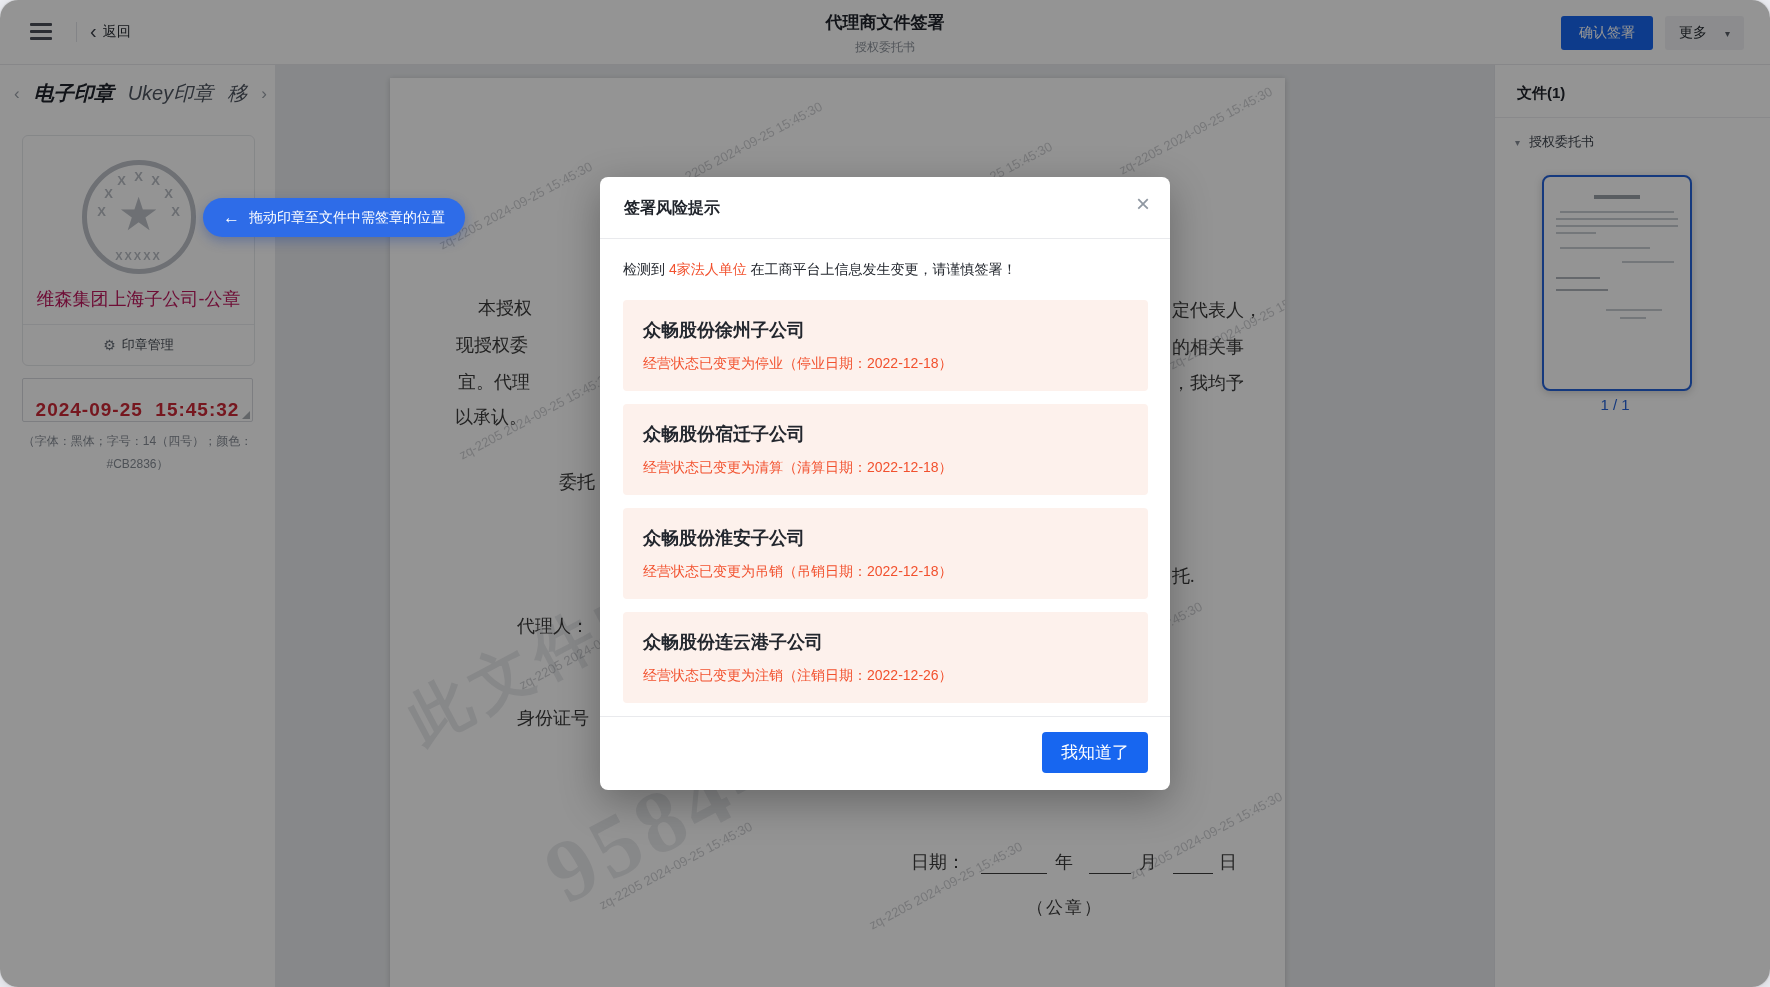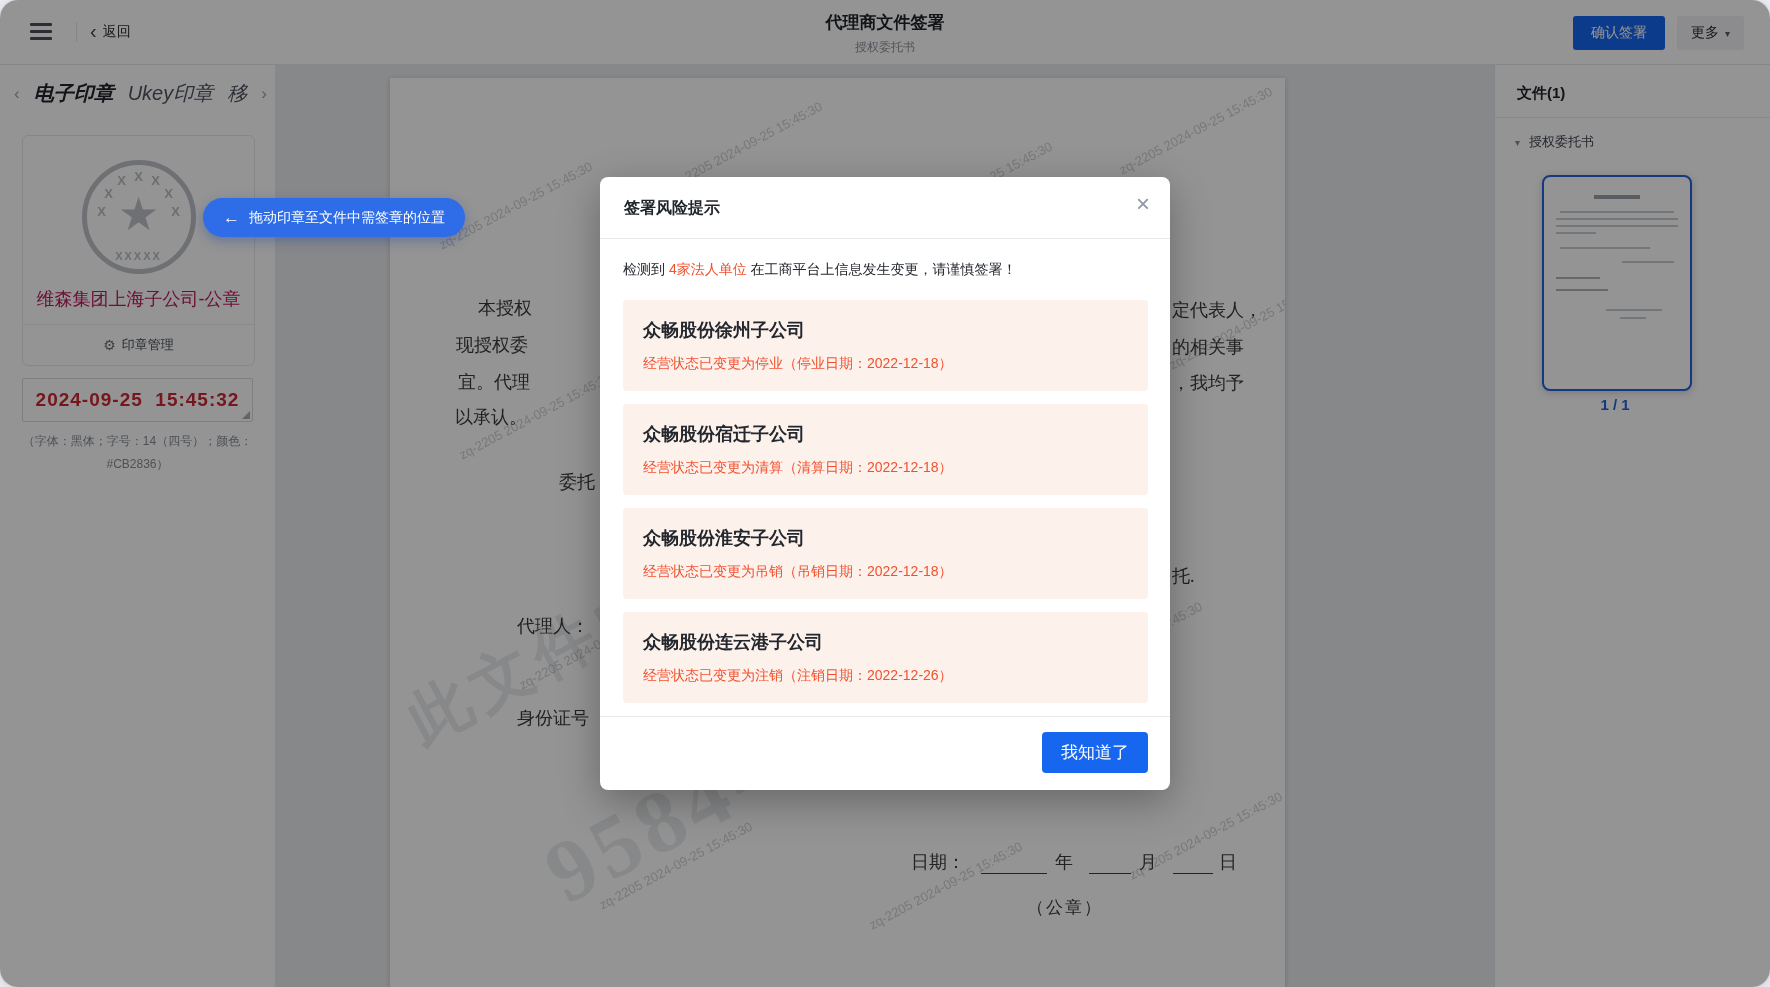--- a/index.html
+++ b/index.html
@@ -14,40 +14,40 @@
   .head-divider{position:absolute;left:76px;top:22px;width:1px;height:20px;background:#E2E4E8;}
   .back{position:absolute;left:90px;top:0;height:64px;display:flex;align-items:center;gap:6px;
         font-size:14px;color:#272C33;cursor:pointer;}
   .back .chev{font-size:20px;color:#3C414A;line-height:1;margin-top:-2px;}
   .title-wrap{position:absolute;left:50%;top:11px;transform:translateX(-50%);text-align:center;white-space:nowrap;}
   .title{font-size:17px;font-weight:bold;color:#20242B;}
   .subtitle{font-size:12px;color:#8A9099;margin-top:5px;}
   .head-actions{position:absolute;right:26px;top:16px;display:flex;gap:12px;}
   .btn{border:none;cursor:pointer;border-radius:3px;font-family:inherit;}
   .btn-primary{background:#1766F0;color:#fff;font-size:14px;padding:8px 18px;}
-  .btn-light{background:#F1F2F4;color:#272C33;font-size:14px;padding:8px 14px;display:flex;align-items:center;gap:6px;}
+  .btn-light{background:#F1F2F4;color:#272C33;font-size:14px;padding:8px 14px;display:flex;align-items:center;gap:18px;}
   .caret{font-size:10px;color:#5A6068;}
 
   
   .left-panel{position:absolute;top:64px;left:0;bottom:0;width:275px;background:#fff;border-right:1px solid #E4E6EA;}
   .tabs{display:flex;align-items:center;padding:16px 12px 0 14px;gap:14px;white-space:nowrap;overflow:hidden;}
   .tab-arrow{color:#9AA0A8;font-size:17px;cursor:pointer;line-height:1;}
   .tab{font-size:20px;color:#4E5560;cursor:pointer;font-style:italic;}
   .tab.active{font-weight:bold;color:#20242B;}
   .seal-card{position:absolute;left:22px;top:71px;width:231px;border:1px solid #E6E8EB;border-radius:6px;background:#fff;text-align:center;cursor:grab;}
   .seal-graphic{position:relative;width:104px;height:104px;margin:24px auto 0;border:5px solid #BDC1C8;border-radius:50%;}
   .seal-x{position:absolute;font-size:13px;font-weight:bold;color:#B9BDC4;transform:translate(-50%,-50%);}
   .seal-star{position:absolute;left:50%;top:50%;transform:translate(-50%,-56%);font-size:46px;color:#BDC1C8;}
   .seal-xxxxx{position:absolute;left:0;right:0;bottom:7px;font-size:11px;font-weight:bold;letter-spacing:2px;color:#B9BDC4;}
   .seal-name{margin-top:13px;font-size:18px;color:#be185d;padding:0 8px;}
   .seal-manage{margin-top:13px;border-top:1px solid #EAECEF;padding:11px 0;font-size:13px;color:#474D56;
                display:flex;justify-content:center;align-items:center;gap:6px;cursor:pointer;}
   .gear{font-size:14px;color:#6A707A;line-height:1;}
   .stamp-box{position:absolute;left:22px;top:314px;width:229px;height:42px;border:1px solid #D8DADE;border-radius:2px;
-             background:#fff;display:flex;align-items:center;justify-content:center;
+             background:#fff;display:flex;align-items:flex-end;justify-content:center;
              font-size:19px;font-weight:bold;color:#CB2836;letter-spacing:1px;cursor:grab;white-space:pre;}
   .stamp-handle{position:absolute;right:2px;bottom:2px;width:0;height:0;border-style:solid;
                 border-width:0 0 8px 8px;border-color:transparent transparent #ABB0B6 transparent;}
   .stamp-note{position:absolute;left:8px;width:259px;top:366px;font-size:12px;color:#868C95;text-align:center;line-height:1.9;}
 
   
   .tooltip{position:absolute;left:203px;top:198px;height:39px;display:flex;align-items:center;gap:9px;padding:0 20px;
            background:#2E6CE8;color:#fff;font-size:14px;border-radius:20px;z-index:30;box-shadow:0 4px 12px rgba(20,60,160,.35);white-space:nowrap;}
   .tooltip .arr{font-size:17px;line-height:1;}
 
@@ -67,21 +67,21 @@
 
   
   .right-panel{position:absolute;top:64px;right:0;bottom:0;width:275px;background:#ffffff;border-left:1px solid #E4E6EA;}
   .fp-title{padding:20px 0 14px 22px;font-size:15px;font-weight:bold;color:#20242B;border-bottom:1px solid #ECEDF0;}
   .fp-item{display:flex;align-items:center;gap:9px;padding:15px 0 0 20px;font-size:13px;color:#3F454E;cursor:pointer;}
   .fp-caret{color:#878D96;font-size:10px;}
   .thumb{position:absolute;left:47px;top:111px;width:146px;height:212px;background:#fff;border:2px solid #2563D9;
          border-radius:8px;box-shadow:0 2px 8px rgba(0,0,0,.18);overflow:hidden;cursor:pointer;}
   .tt{position:absolute;background:#9AA0A8;}
   .tl{position:absolute;background:#C9CDD2;height:1.5px;}
-  .page-indicator{position:absolute;left:47px;top:332px;width:146px;text-align:center;font-size:15px;font-weight:bold;color:#2563D9;}
+  .page-indicator{position:absolute;left:47px;top:332px;width:146px;text-align:center;font-size:15px;font-weight:normal;color:#2563D9;}
 
   
   .overlay{position:absolute;inset:0;background:rgba(0,0,0,.42);z-index:20;}
   .modal{position:absolute;left:600px;top:177px;width:570px;background:#fff;border-radius:8px;
          box-shadow:0 12px 40px rgba(0,0,0,.30);z-index:40;}
   .modal-header{position:relative;padding:21px 24px 19px;font-size:16px;font-weight:bold;color:#20242B;border-bottom:1px solid #E9EAED;}
   .modal-close{position:absolute;right:20px;top:15px;font-size:24px;font-weight:normal;color:#9098A2;cursor:pointer;line-height:1;}
   .modal-body{padding:22px 22px 0 23px;}
   .modal-msg{font-size:14px;color:#23272E;margin-bottom:21px;}
   .modal-msg .hl{color:#F2512E;}

